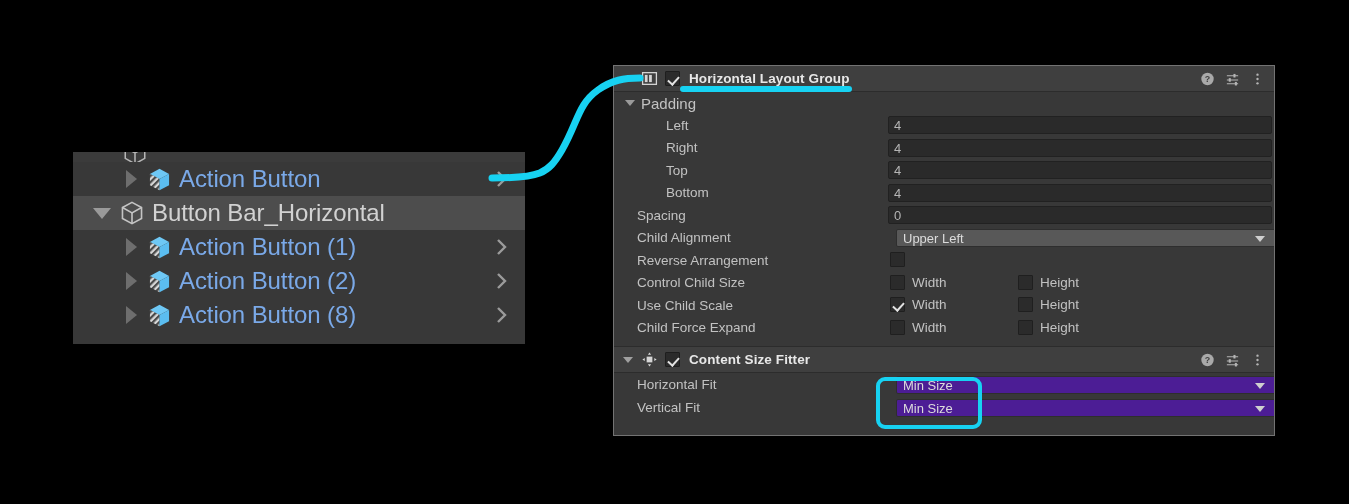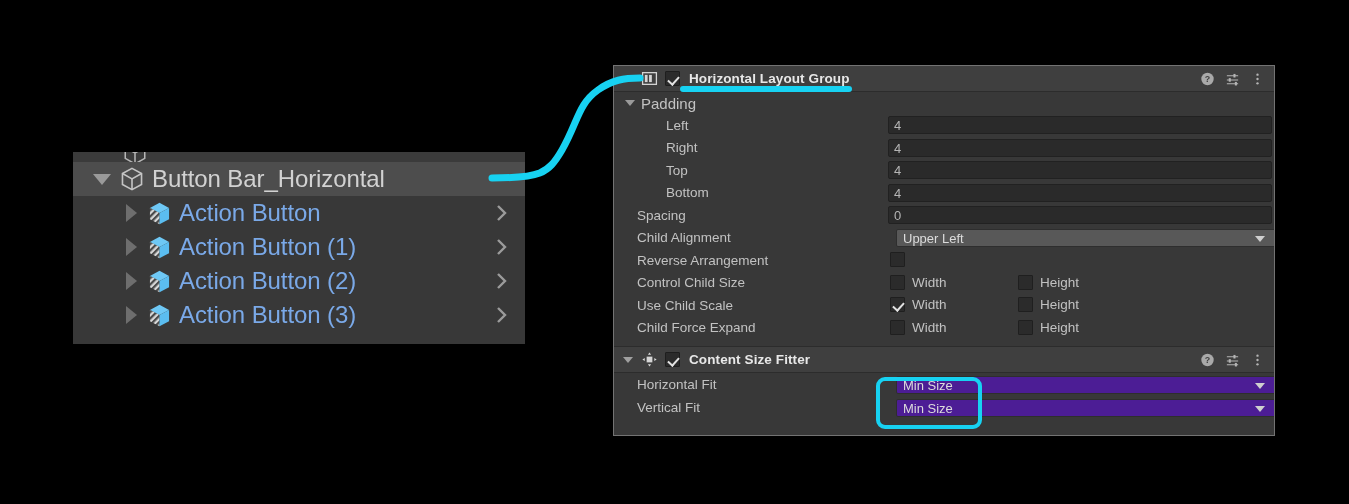--- a/index.html
+++ b/index.html
@@ -210,50 +210,50 @@
   <div id="hierarchy">
 
     <div class="h-partial-top">
       <svg class="cube-sm" width="26" height="26" viewBox="0 0 24 24">
         <path d="M12 2 L21 7 L21 17 L12 22 L3 17 L3 7 Z" fill="none" stroke="#b6b6b6" stroke-width="1.4"></path>
         <path d="M3 7 L12 12 L21 7 M12 12 L12 22" fill="none" stroke="#b6b6b6" stroke-width="1.4"></path>
       </svg>
     </div>
 
     <div style="height:10px"></div>
-
-    <div class="h-row selected">
-      <span class="h-arrow-down"></span>
-      <svg class="cube-wire" viewBox="0 0 24 24">
-        <path d="M12 2.2 L20.8 7 L20.8 17 L12 21.8 L3.2 17 L3.2 7 Z" fill="none" stroke="#c4c4c4" stroke-width="1.5"></path>
-        <path d="M3.2 7 L12 11.9 L20.8 7" fill="none" stroke="#c4c4c4" stroke-width="1.5"></path>
-        <path d="M12 11.9 L12 21.8" fill="none" stroke="#c4c4c4" stroke-width="1.5"></path>
-      </svg>
-      <span class="h-label-root">Button Bar_Horizontal</span>
-    </div>
 
     <div class="h-row child">
       <span class="h-arrow-right"></span>
       <svg class="cube-prefab" viewBox="0 0 24 24">
         <defs>
             <pattern id="hatch0" patternUnits="userSpaceOnUse" width="4" height="4" patternTransform="rotate(45)">
           <rect width="4" height="4" fill="#d8d8d8"></rect>
               <rect width="2" height="4" fill="#4a4a4a"></rect>
             </pattern>
           </defs>
         <path d="M12 2.5 L20.5 7 L12 11.5 L3.5 7 Z" fill="#6ec8f5"></path>
         <path d="M3.5 7 L12 11.5 L12 21.5 L3.5 17 Z" fill="url(#hatch0)"></path>
         <path d="M12 11.5 L20.5 7 L20.5 17 L12 21.5 Z" fill="#5bbdf0"></path>
       </svg>
       <span class="h-label-child">Action Button</span>
       <svg class="h-open-chevron" viewBox="0 0 14 20">
         <path d="M3 3 L10 10 L3 17" fill="none" stroke="#9b9b9b" stroke-width="2.4"></path>
       </svg>
     </div>
 
+    <div class="h-row selected">
+      <span class="h-arrow-down"></span>
+      <svg class="cube-wire" viewBox="0 0 24 24">
+        <path d="M12 2.2 L20.8 7 L20.8 17 L12 21.8 L3.2 17 L3.2 7 Z" fill="none" stroke="#c4c4c4" stroke-width="1.5"></path>
+        <path d="M3.2 7 L12 11.9 L20.8 7" fill="none" stroke="#c4c4c4" stroke-width="1.5"></path>
+        <path d="M12 11.9 L12 21.8" fill="none" stroke="#c4c4c4" stroke-width="1.5"></path>
+      </svg>
+      <span class="h-label-root">Button Bar_Horizontal</span>
+    </div>
+
     <div class="h-row child">
       <span class="h-arrow-right"></span>
       <svg class="cube-prefab" viewBox="0 0 24 24">
         <defs>
             <pattern id="hatch1" patternUnits="userSpaceOnUse" width="4" height="4" patternTransform="rotate(45)">
           <rect width="4" height="4" fill="#d8d8d8"></rect>
               <rect width="2" height="4" fill="#4a4a4a"></rect>
             </pattern>
           </defs>
         <path d="M12 2.5 L20.5 7 L12 11.5 L3.5 7 Z" fill="#6ec8f5"></path>
@@ -291,21 +291,21 @@
         <defs>
             <pattern id="hatch3" patternUnits="userSpaceOnUse" width="4" height="4" patternTransform="rotate(45)">
           <rect width="4" height="4" fill="#d8d8d8"></rect>
               <rect width="2" height="4" fill="#4a4a4a"></rect>
             </pattern>
           </defs>
         <path d="M12 2.5 L20.5 7 L12 11.5 L3.5 7 Z" fill="#6ec8f5"></path>
         <path d="M3.5 7 L12 11.5 L12 21.5 L3.5 17 Z" fill="url(#hatch3)"></path>
         <path d="M12 11.5 L20.5 7 L20.5 17 L12 21.5 Z" fill="#5bbdf0"></path>
       </svg>
-      <span class="h-label-child">Action Button (3)</span>
+      <span class="h-label-child">Action Button (8)</span>
       <svg class="h-open-chevron" viewBox="0 0 14 20">
         <path d="M3 3 L10 10 L3 17" fill="none" stroke="#9b9b9b" stroke-width="2.4"></path>
       </svg>
     </div>
 
   </div>
 
   <div id="inspector">
 
     <div class="comp-header">

